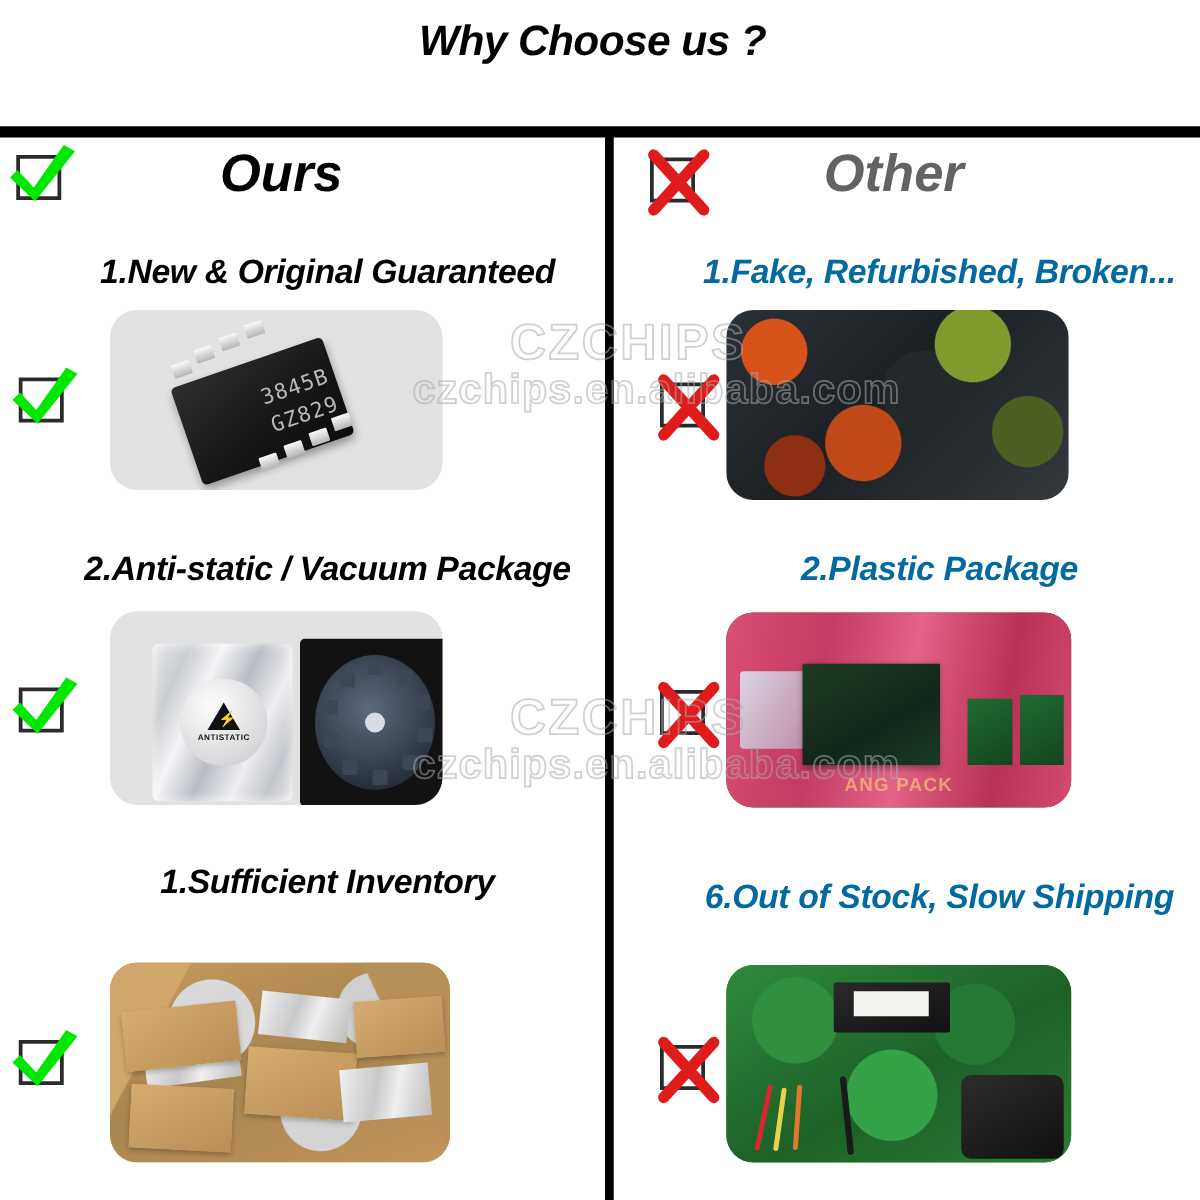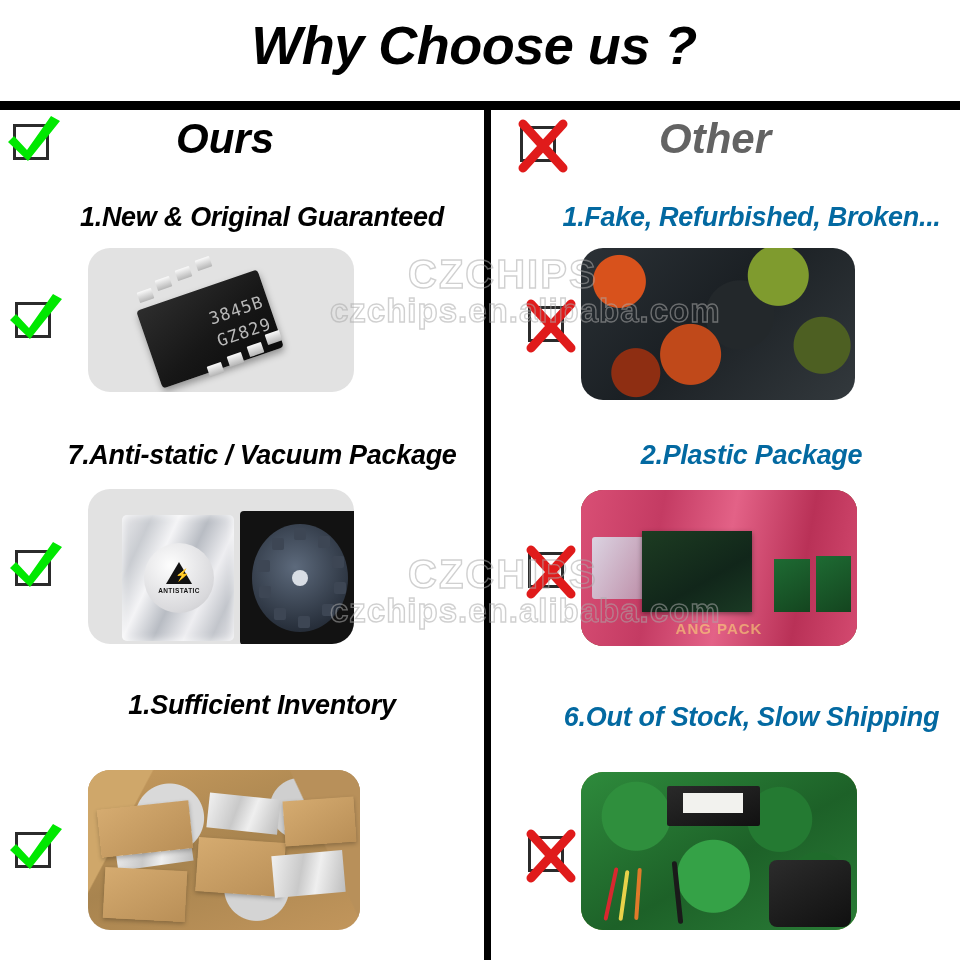--- a/index.html
+++ b/index.html
@@ -7,21 +7,21 @@
     width:960px;height:960px;background:#ffffff;
     font-family:"Liberation Sans", sans-serif;
     overflow:hidden;position:relative;
   }
   .page{position:relative;width:960px;height:960px;background:#fff;overflow:hidden;}
 
   
   .title{
     position:absolute;left:0;top:14px;width:948px;
     text-align:center;
-    font-size:54px;font-weight:bold;font-style:italic;
+    font-size:34px;font-weight:bold;font-style:italic;
     color:#000;letter-spacing:-0.5px;
   }
 
   
   .hbar{position:absolute;left:0;top:101px;width:960px;height:9px;background:#000;}
   .vbar{position:absolute;left:484px;top:105px;width:7px;height:855px;background:#000;}
 
   
   .col-head{position:absolute;top:108px;height:62px;}
   .col-head.left{left:0;width:484px;}
@@ -265,21 +265,21 @@
       <svg width="62" height="62" viewBox="0 0 62 62" style="left:-2px;top:-4px;">
         <path d="M10 8 L50 52 M50 8 L10 52" stroke="#e01b1b" stroke-width="9" stroke-linecap="round" fill="none"></path>
       </svg>
     </div>
     <div class="pic photo" style="left:90px;top:52px;width:274px;height:152px;">
       <div class="scrapA"></div>
     </div>
   </div>
 
   <div class="cell cell-left" style="top:434px;height:240px;">
-    <div class="caption good" style="top:4px;">7.Anti-static / Vacuum Package</div>
+    <div class="caption good" style="top:4px;">2.Anti-static / Vacuum Package</div>
     <div class="markbox" style="left:10px;top:110px;">
       <div class="box"></div>
       <svg width="64" height="60" viewBox="0 0 64 60">
         <path d="M4 34 L10 28 L23 42 L47 8 L56 13 L24 53 Z" fill="#00e800"></path>
       </svg>
     </div>
     <div class="pic" style="left:88px;top:55px;width:266px;height:155px;">
       <div class="bag"></div>
       <div class="disc">
         <div class="tri">

